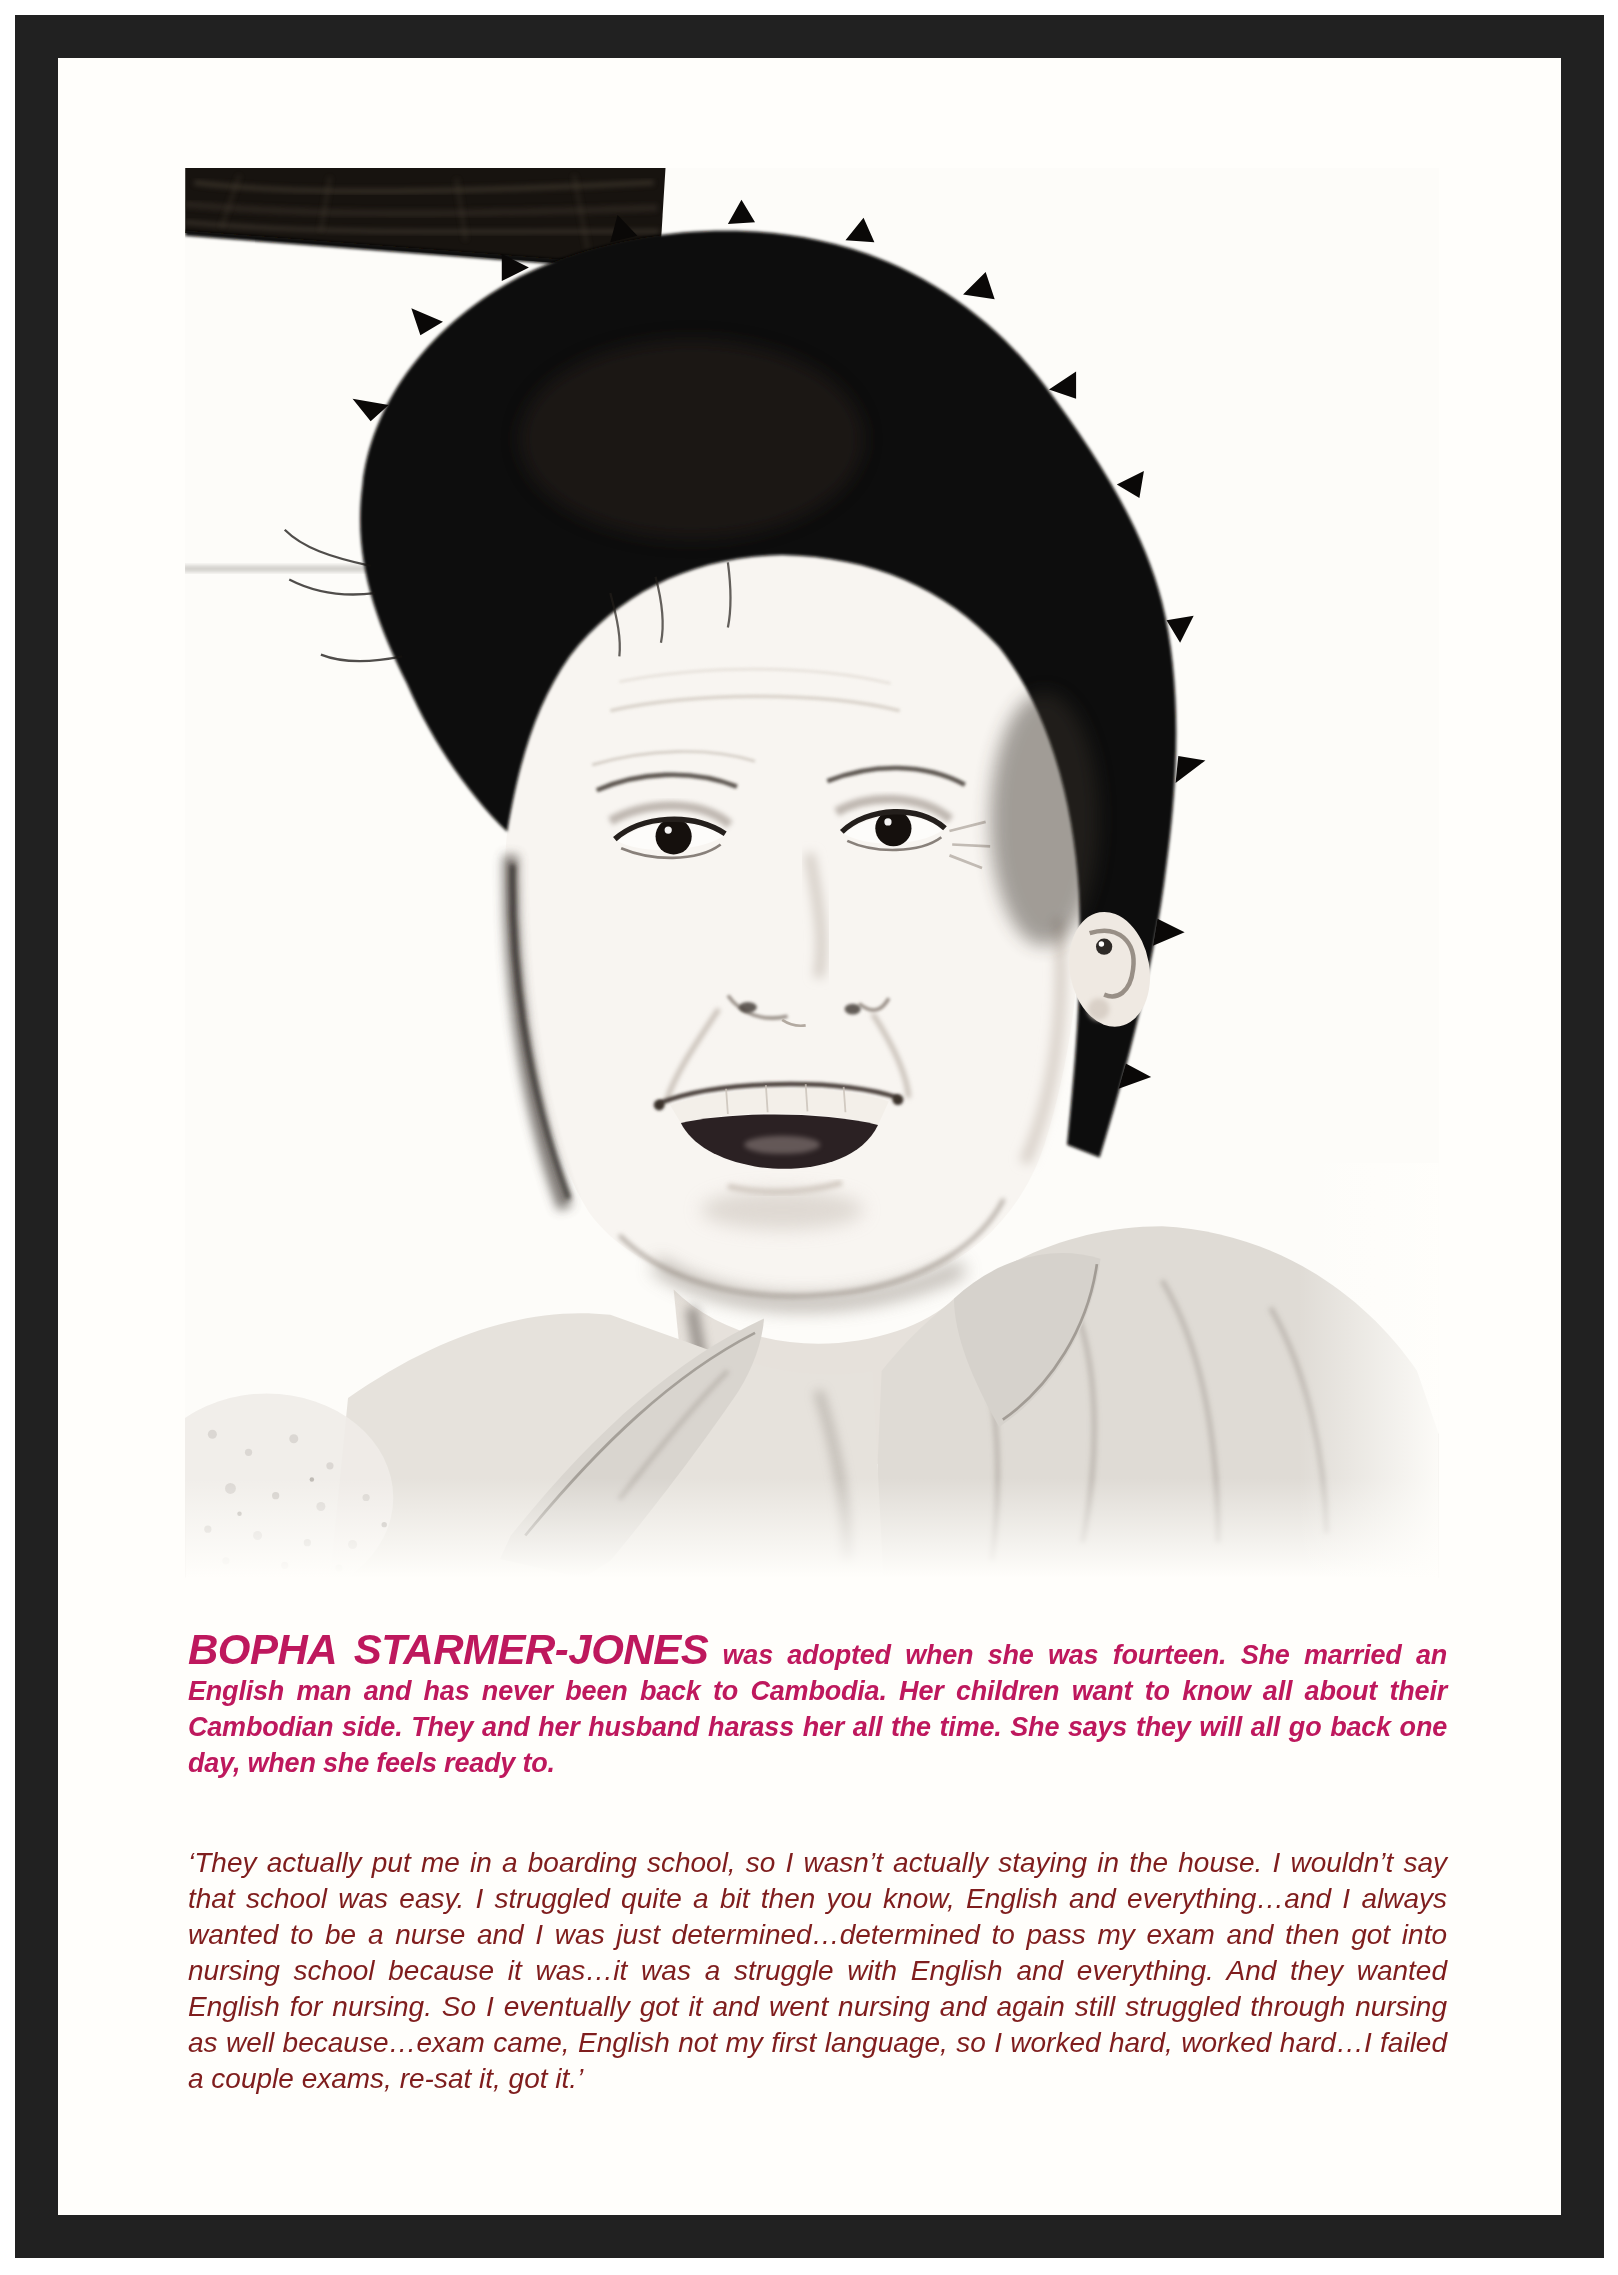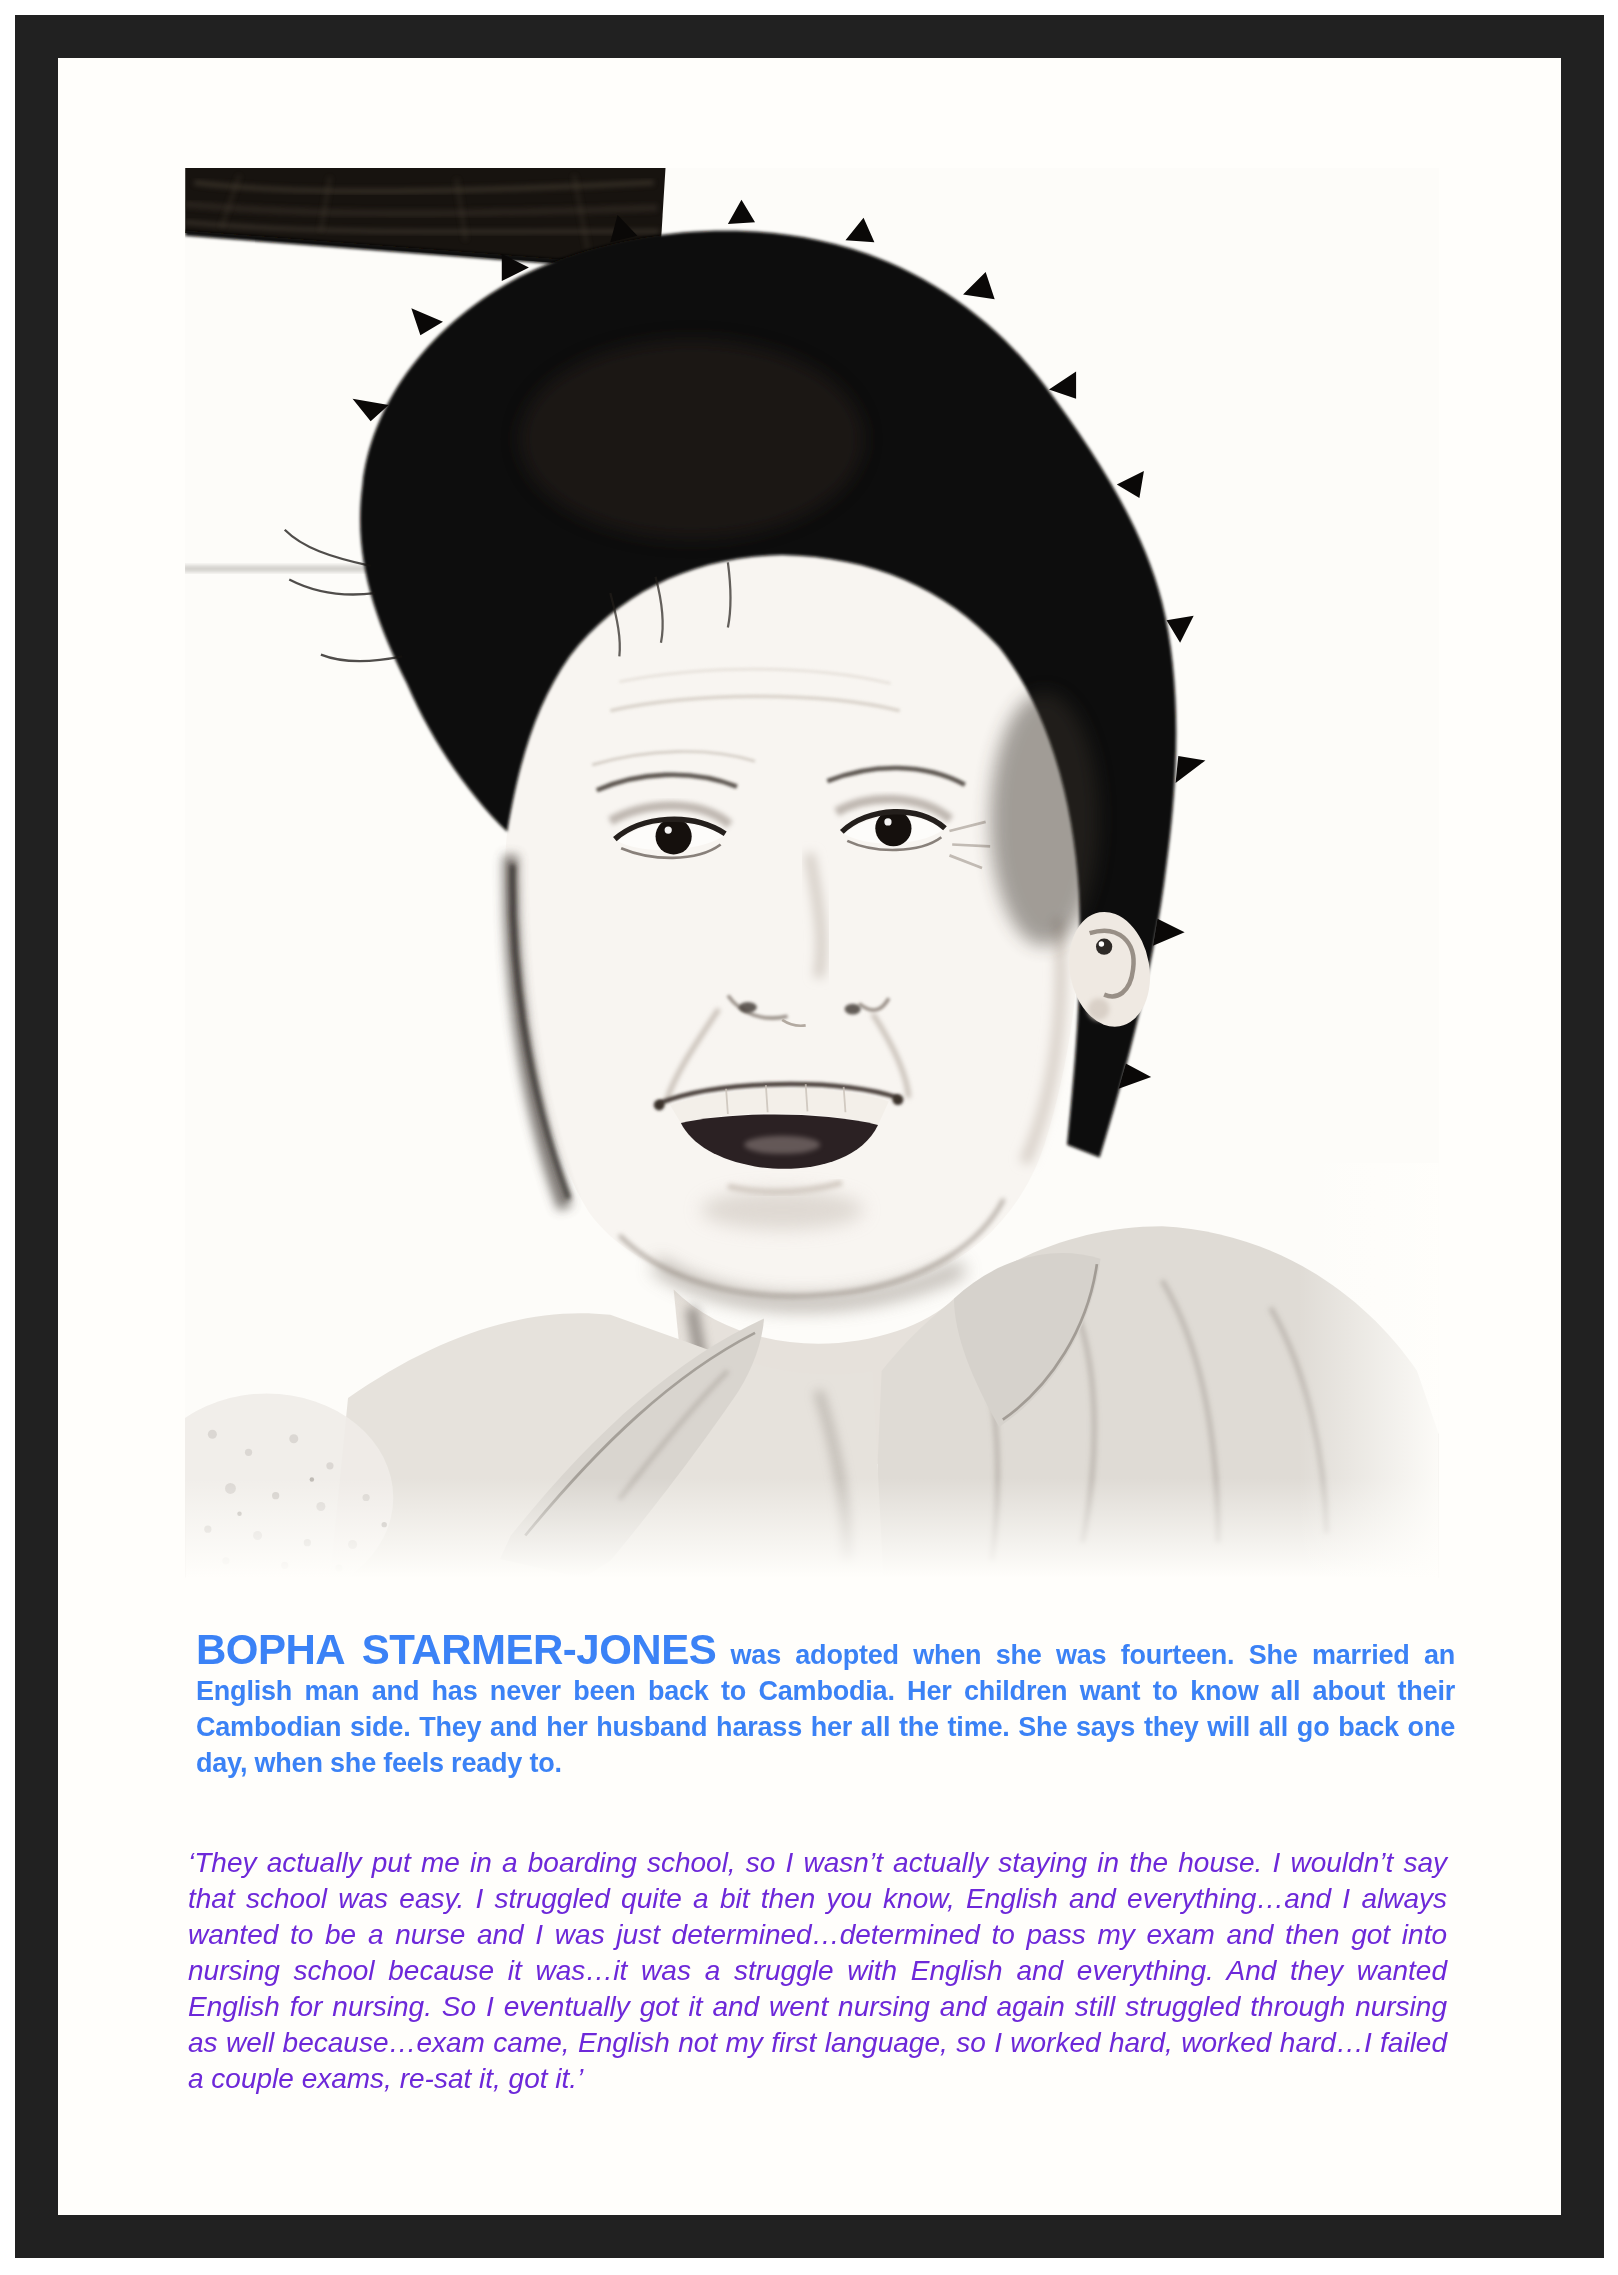--- a/index.html
+++ b/index.html
@@ -15,40 +15,41 @@
     position:absolute;left:15.4px;top:14.5px;right:14.5px;bottom:17px;
     background:#fffefb;
     border:43px solid #212121;
     box-sizing:border-box;
   }
   .photo{
     position:absolute;left:185px;top:168px;width:1254px;height:1410px;
   }
   .photo svg{display:block;width:100%;height:100%;}
   .caption{
-    position:absolute;left:196px;top:1632px;width:1259px;
+    position:absolute;left:188px;top:1632px;width:1259px;
     margin:0;
     font-weight:700;
     font-size:27px;line-height:36px;
     letter-spacing:-0.2px;
-    color:#3b82f6;
+    color:#be185d;
     text-align:justify;
+    font-style:italic;
   }
   .caption .name{
     font-size:42px;line-height:36px;
     letter-spacing:-0.5px;
     vertical-align:baseline;
   }
   .quote{
     position:absolute;left:188px;top:1845px;width:1259px;
     margin:0;
     font-style:italic;
     font-weight:400;
     font-size:28px;line-height:36px;
-    color:#6d28d9;
+    color:#7f1d1d;
     text-align:justify;
   }
 </style>
 </head>
 <body>
 
 <div class="page">
   <div class="frame"></div>
 
   <div class="photo" role="img" aria-label="High-contrast black and white portrait of a smiling woman with short dark hair, stud earring, wearing a light collared shirt; dark wooden beam at top left">

